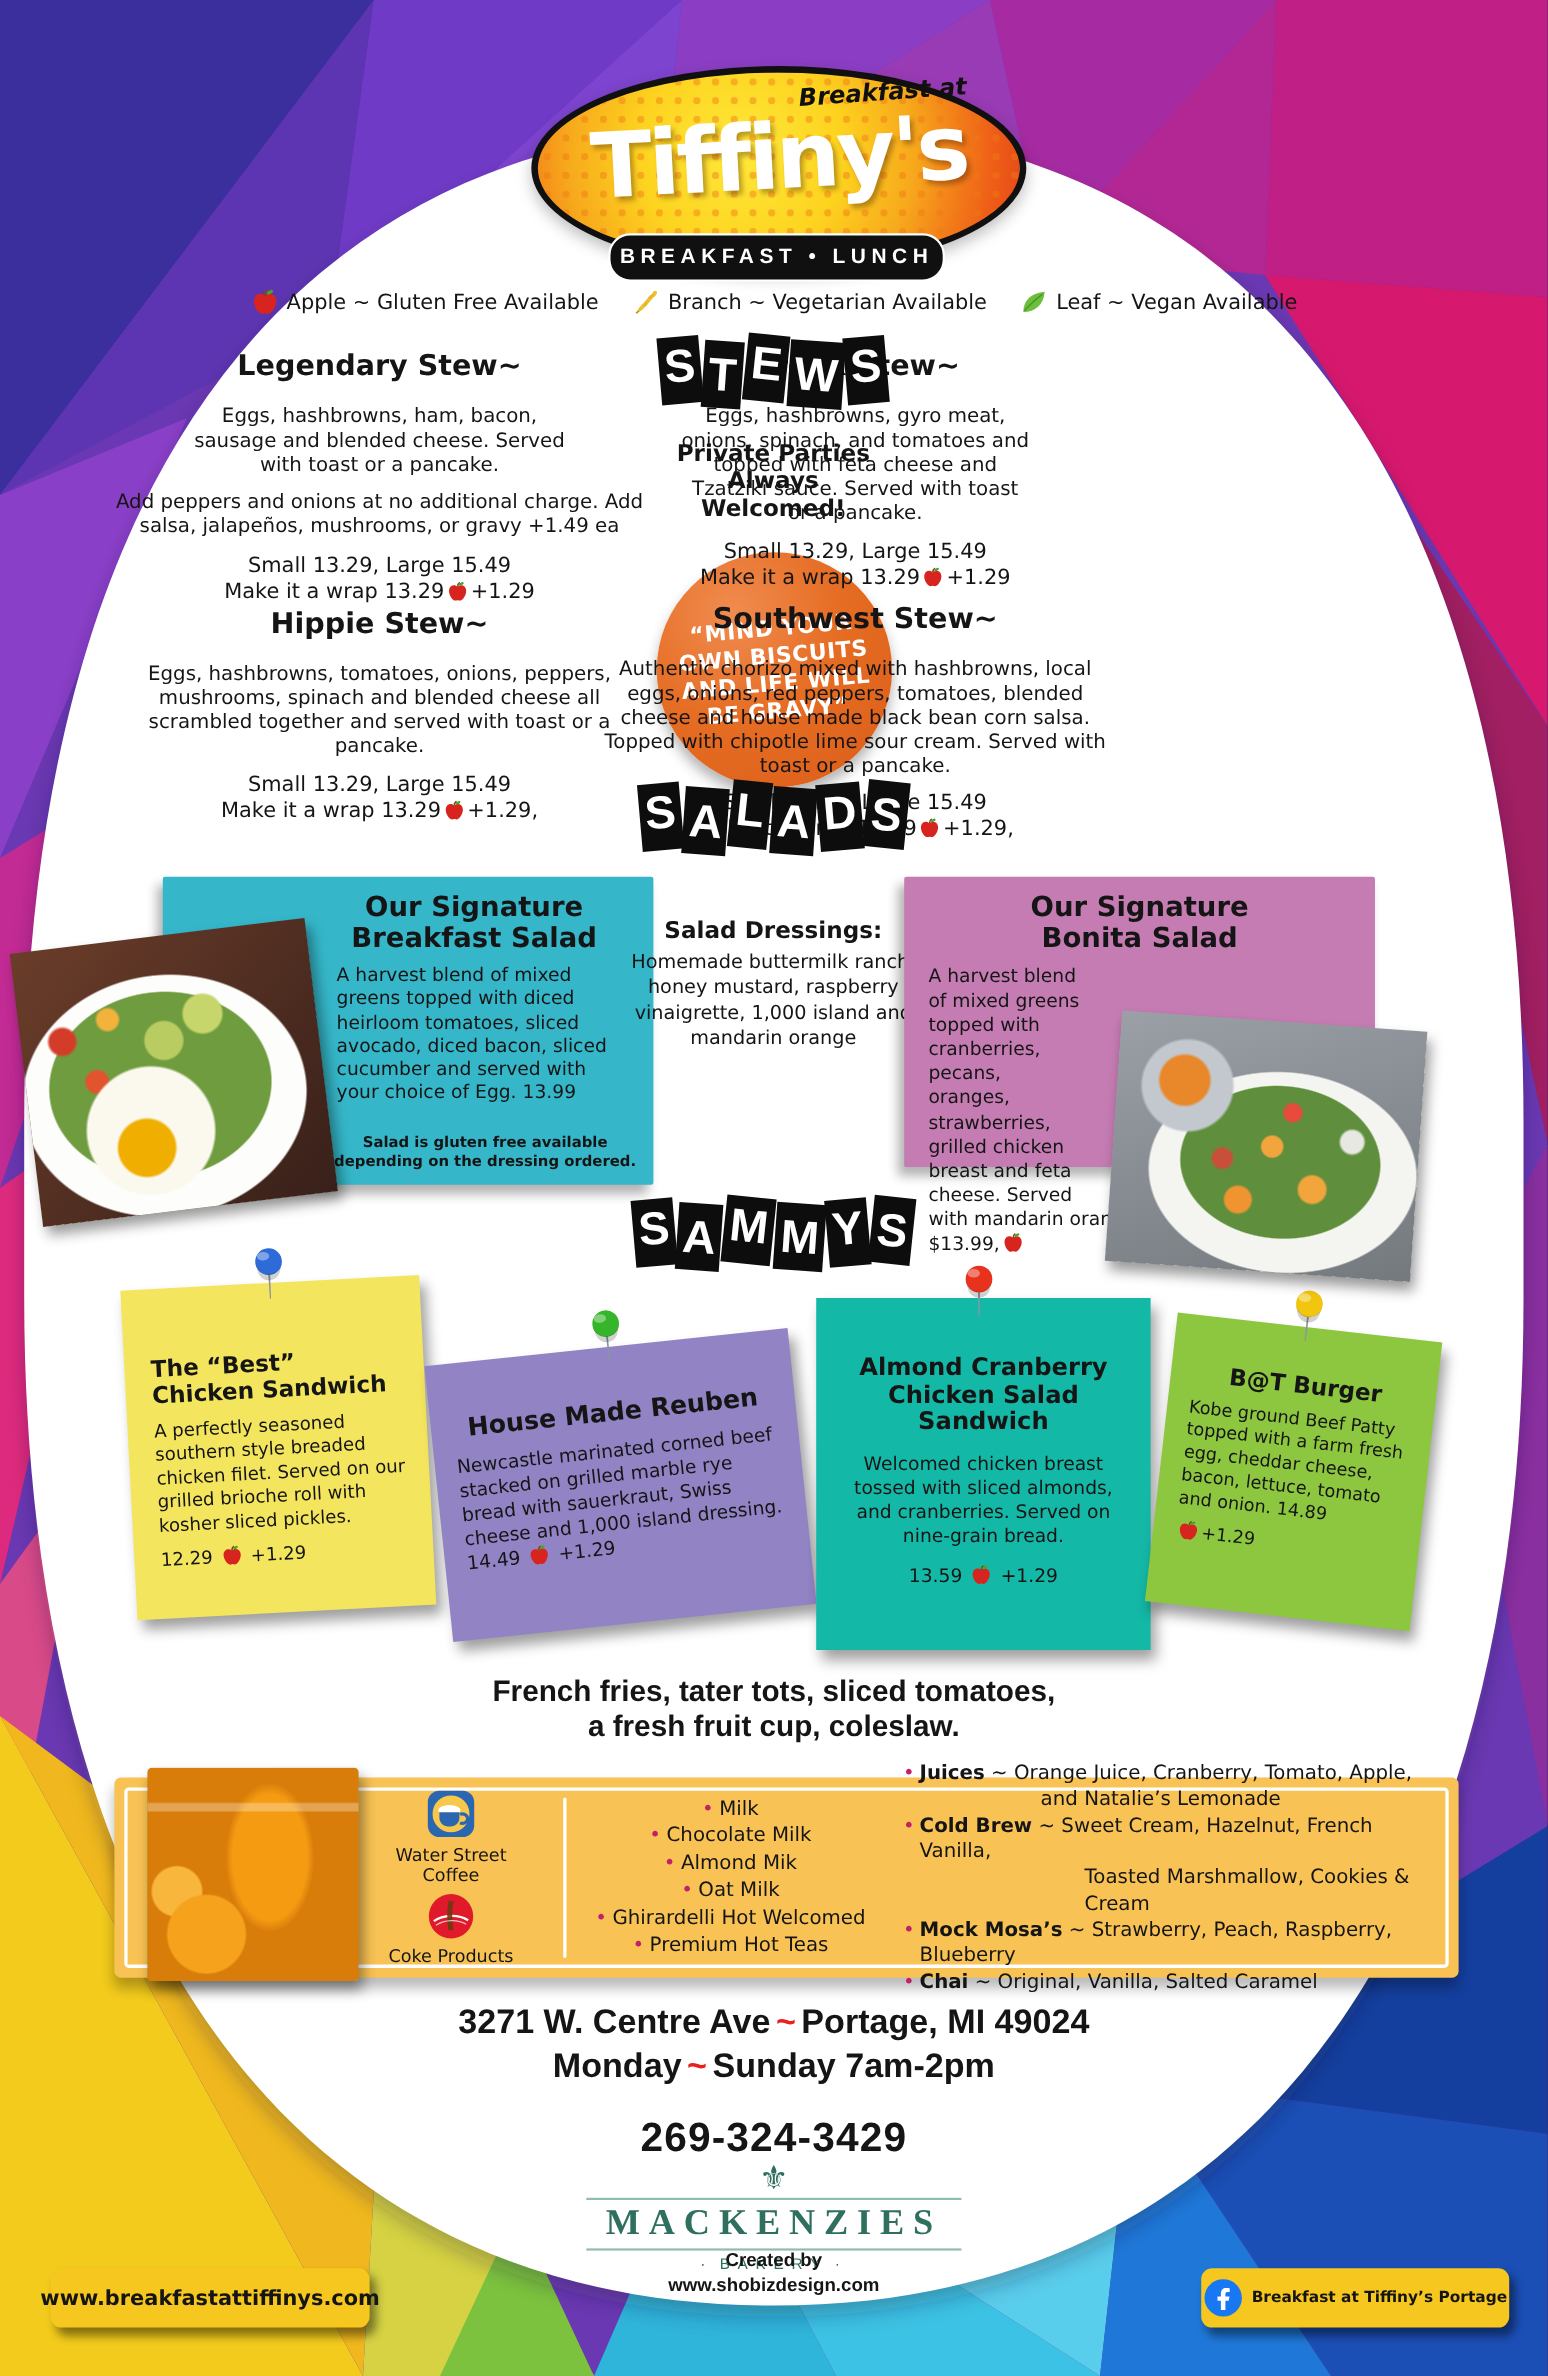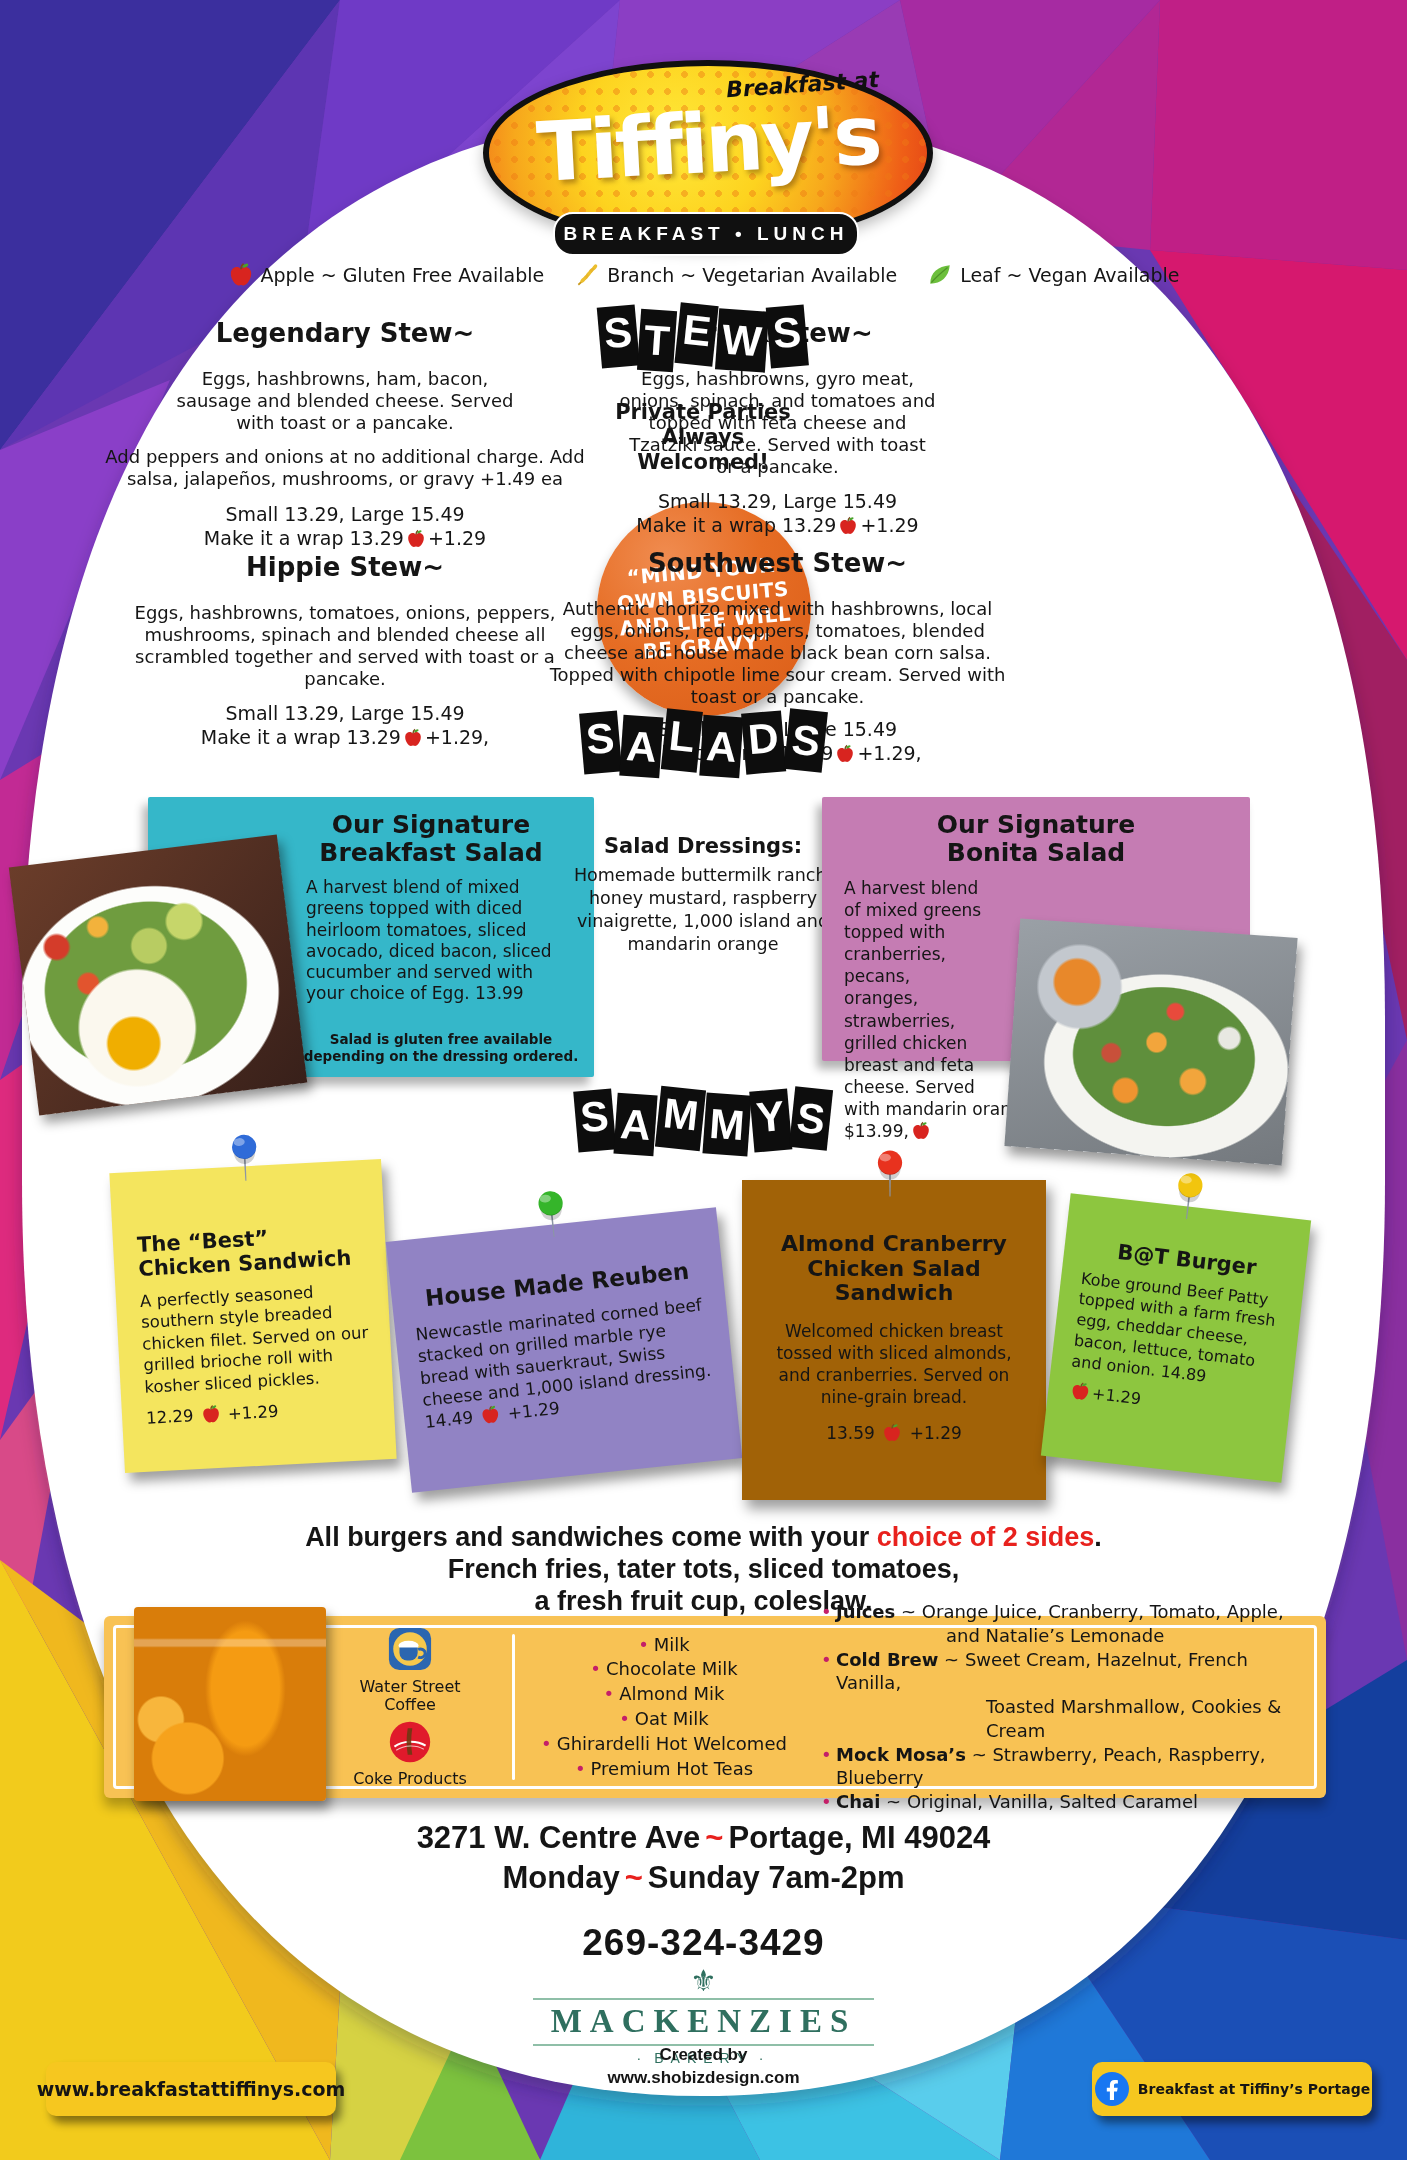--- a/index.html
+++ b/index.html
@@ -118,21 +118,21 @@
   .note-yellow{left:117px;top:1166px;width:272px;height:300px;background:#f4e55e;
     transform:rotate(-3deg);padding:0;}
   .note-yellow .inner{padding:62px 20px 0 24px;}
   .note-yellow .n-title{font-size:21px;text-align:left;}
   .note-yellow .n-body{font-size:16.5px;margin-top:10px;}
   .note-purple{left:398px;top:1224px;width:332px;height:252px;background:#9183c4;
     transform:rotate(-6deg);}
   .note-purple .inner{padding:48px 20px 0 20px;}
   .note-purple .n-title{font-size:23px;}
   .note-purple .n-body{font-size:17px;margin-top:10px;}
-  .note-blue{left:742px;top:1180px;width:304px;height:320px;background:#a16207;}
+  .note-blue{left:742px;top:1180px;width:304px;height:320px;background:#14b8a6;}
   .note-blue .inner{padding:52px 22px 0 22px;text-align:center;}
   .note-blue .n-title{font-size:22px;}
   .note-blue .n-body{font-size:17px;margin-top:14px;}
   .note-green{left:1055px;top:1206px;width:242px;height:264px;background:#8dc63f;
     transform:rotate(6.5deg);}
   .note-green .inner{padding:42px 16px 0 20px;}
   .note-green .n-title{font-size:21px;}
   .note-green .n-body{font-size:16px;margin-top:8px;}
   .pin-blue{color:#2f6bd8;} .pin-green{color:#35b52a;}
   .pin-red{color:#e8321e;}  .pin-yellow{color:#f2c50e;}
@@ -448,21 +448,20 @@
       <div class="inner">
         <div class="n-title">B@T Burger</div>
         <div class="n-body">Kobe ground Beef Patty topped with a farm fresh egg, cheddar cheese, bacon, lettuce, tomato and onion. 14.89</div>
         <div class="n-body"><svg class="ai">
               <use href="#apple"></use>
             </svg><span>+1.29</span></div>
       </div>
     </div>
 
     <div class="sides">
-      <div><span>All burgers and sandwiches come with your </span><span class="red">choice of 2 sides</span><span>.</span></div>
       <div>French fries, tater tots, sliced tomatoes,</div>
       <div>a fresh fruit cup, coleslaw.</div>
     </div>
 
     <div class="bar">
       <div class="bar-frame"></div>
       <div class="bar-inner">
         <div class="bar-spacer"></div>
         <div class="bar-logos">
           <svg width="46" height="46">

